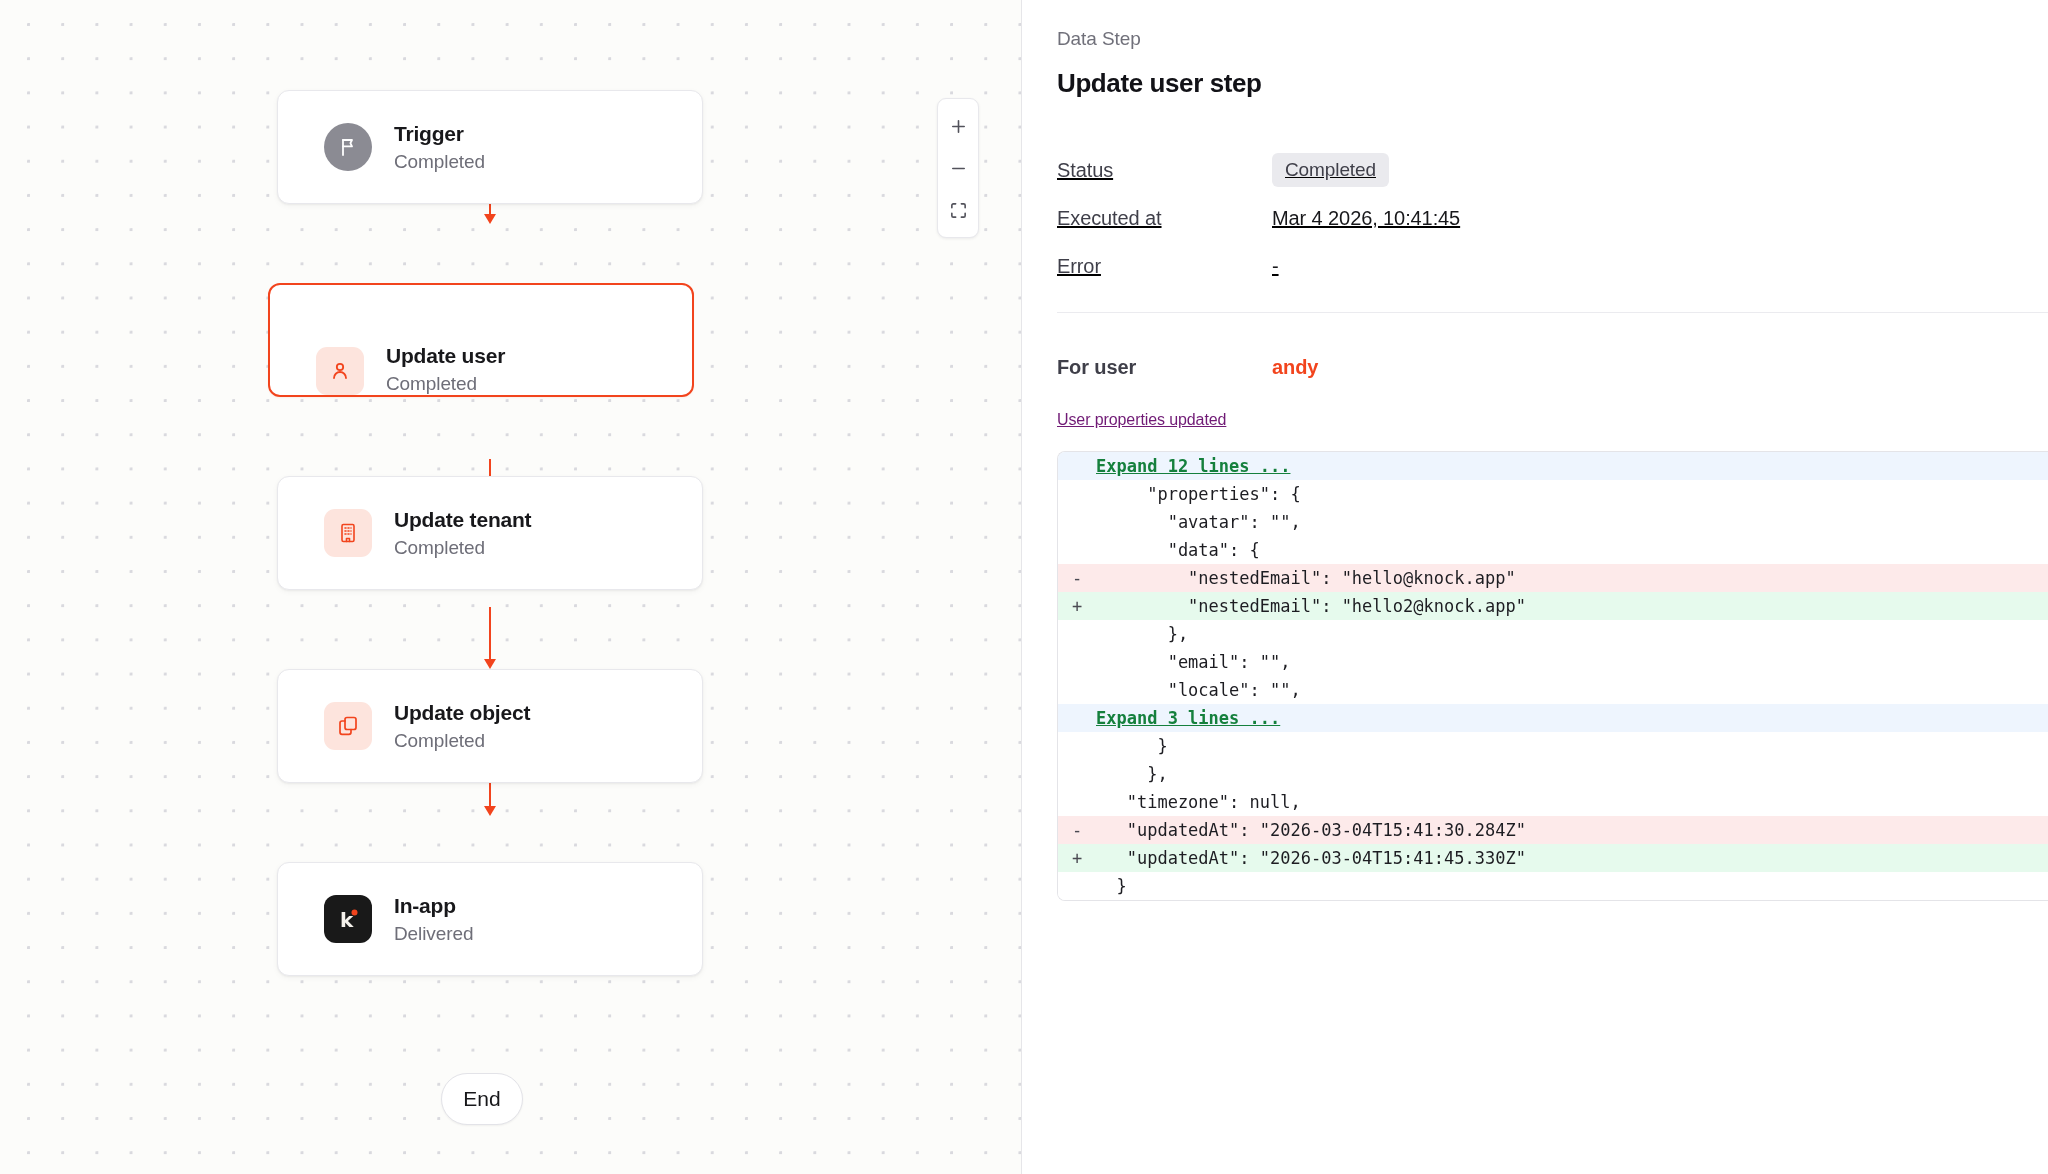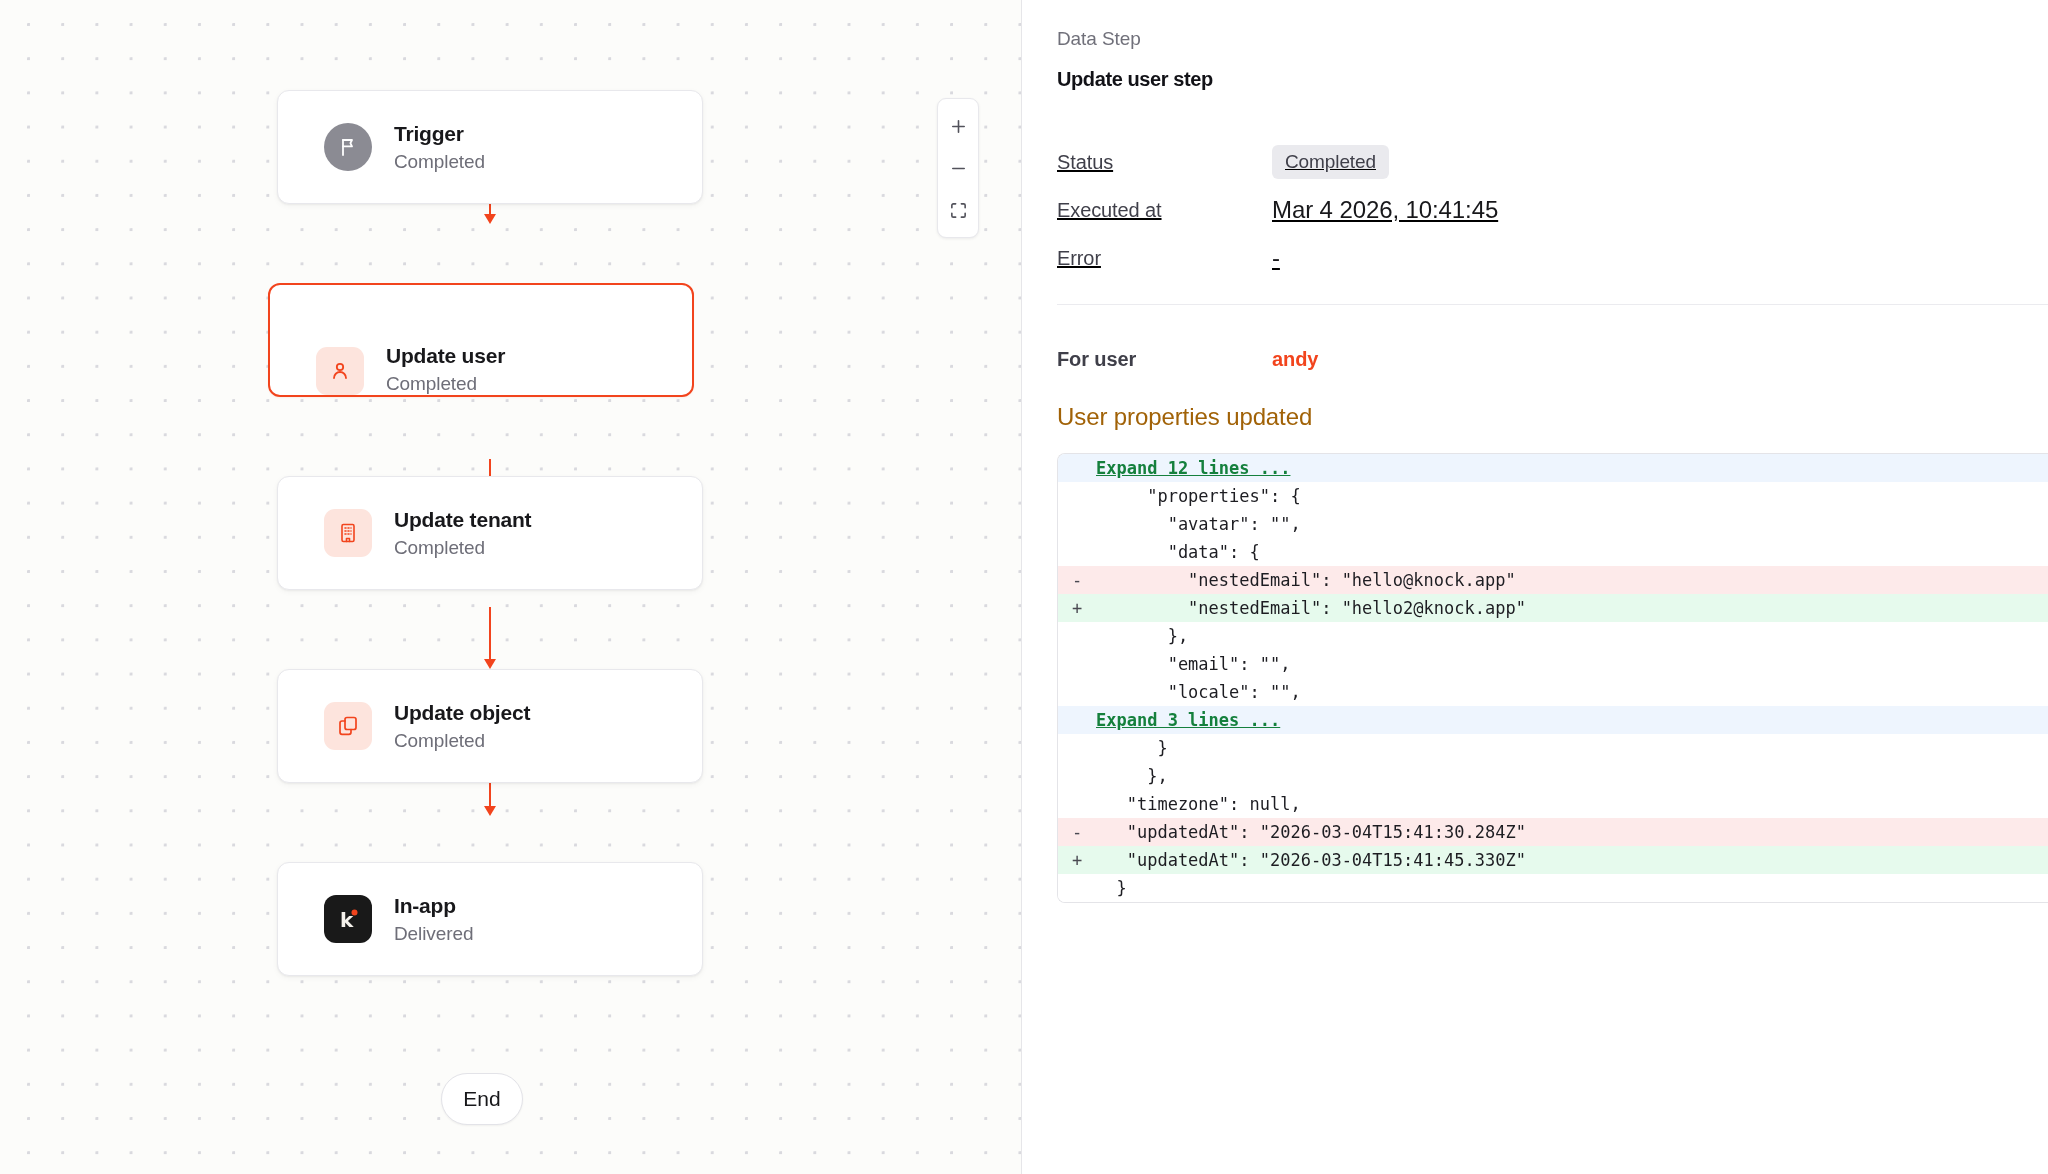--- a/index.html
+++ b/index.html
@@ -108,54 +108,54 @@
     position: relative;
     flex: 1 1 auto;
     height: 1174px;
     background: #ffffff;
     padding: 28px 0 0 35px;
     overflow: hidden;
   }
   #eyebrow { font-size: 19px; color: #70707a; letter-spacing: -0.1px; }
   #panel-title {
     margin-top: 18px;
-    font-size: 20px; font-weight: 700; color: #121217; letter-spacing: -0.4px;
+    font-size: 26px; font-weight: 700; color: #121217; letter-spacing: -0.4px;
   }
 
   .meta-table { margin-top: 47px; text-decoration: underline; }
   .meta-row {
     display: flex; align-items: center;
     height: 48px;
   }
   .meta-label {
     width: 215px; flex: 0 0 215px;
     font-size: 20px; color: #3f3f49; letter-spacing: -0.1px;
   }
-  .meta-value { font-size: 24px; color: #18181b; letter-spacing: -0.1px; }
+  .meta-value { font-size: 20px; color: #18181b; letter-spacing: -0.1px; }
   .status-badge {
     display: inline-block;
     background: #eaeaee;
     color: #3f3f49;
     border-radius: 6px;
     padding: 6px 13px;
     font-size: 19px;
     letter-spacing: -0.1px;
   }
 
   #divider-h {
     margin: 22px 0 0 0;
     width: 1588px; height: 1px; background: #ebebef;
   }
 
   #for-user-row { margin-top: 30px; font-weight: bold; }
   .user-link { color: #f2441d; font-size: 20px; letter-spacing: -0.1px; cursor: pointer; }
 
   #props-label {
     margin-top: 20px;
-    font-size: 24px; color: #a16207; letter-spacing: -0.1px;
+    font-size: 16px; color: #701a75; letter-spacing: -0.1px; text-decoration: underline;
   }
 
   #diff-block {
     position: relative;
     margin-top: 22px;
     width: 1250px;
     border: 1px solid #e4e4e8;
     border-right: none;
     border-radius: 8px 0 0 8px;
     background: #ffffff;

